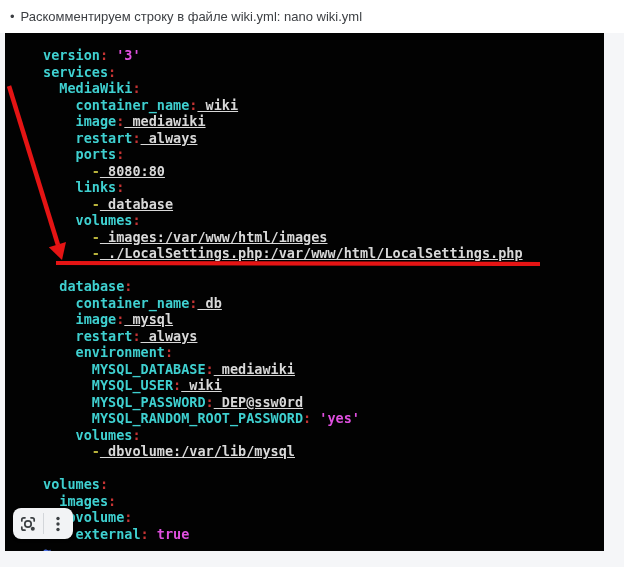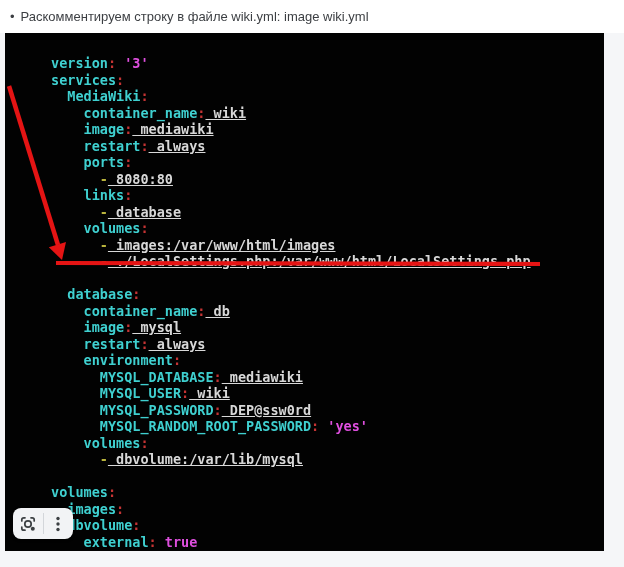--- a/index.html
+++ b/index.html
@@ -20,21 +20,21 @@
     position:relative;width:624px;height:534px;
     background:#f5f6f8;
   }
   .terminal{
     position:absolute;left:5px;top:0;
     width:599px;height:518px;
     background:var(--term-bg,#000);
     overflow:hidden;
   }
   .code{
-    margin:8px;padding:14px 0 0 38px;
+    margin:0;padding:14px 0 0 38px;
     font-family:"DejaVu Sans Mono",monospace;
     font-weight:bold;font-size:13.5px;
   }
   .ln{height:16.5px;line-height:16.5px;white-space:pre;}
   .c-key{color:var(--c-key);}
   .c-colon{color:var(--c-colon);}
   .c-val{color:var(--c-val);text-decoration:underline;}
   .c-dash{color:var(--c-dash);}
   .c-str{color:var(--c-str);}
   .c-tilde{color:var(--c-tilde);}
@@ -57,21 +57,21 @@
     cursor:pointer;border-radius:8px;
   }
   .hover-toolbar .divider{width:1px;background:#d3d6da;margin:5px 0;}
   .icon-stroke{stroke:var(--icon);fill:none;stroke-width:1.7;stroke-linecap:round;}
   .icon-fill{fill:var(--icon);}
 </style>
 </head>
 <body>
 
 <div class="header">
-  <span class="bullet">•</span><span>Раскомментируем строку в файле wiki.yml: image wiki.yml</span>
+  <span class="bullet">•</span><span>Раскомментируем строку в файле wiki.yml: nano wiki.yml</span>
 </div>
 
 <div class="canvas">
 
   <div class="terminal">
     <pre class="code" id="code"><div class="ln"><span class="c-key">version</span><span class="c-colon">:</span><span class="c-str"> '3'</span></div><div class="ln"><span class="c-key">services</span><span class="c-colon">:</span></div><div class="ln"><span class="c-key">  MediaWiki</span><span class="c-colon">:</span></div><div class="ln"><span class="c-key">    container_name</span><span class="c-colon">:</span><span class="c-val"> wiki</span></div><div class="ln"><span class="c-key">    image</span><span class="c-colon">:</span><span class="c-val"> mediawiki</span></div><div class="ln"><span class="c-key">    restart</span><span class="c-colon">:</span><span class="c-val"> always</span></div><div class="ln"><span class="c-key">    ports</span><span class="c-colon">:</span></div><div class="ln"><span class="c-dash">      -</span><span class="c-val"> 8080:80</span></div><div class="ln"><span class="c-key">    links</span><span class="c-colon">:</span></div><div class="ln"><span class="c-dash">      -</span><span class="c-val"> database</span></div><div class="ln"><span class="c-key">    volumes</span><span class="c-colon">:</span></div><div class="ln"><span class="c-dash">      -</span><span class="c-val"> images:/var/www/html/images</span></div><div class="ln"><span class="c-dash">      -</span><span class="c-val"> ./LocalSettings.php:/var/www/html/LocalSettings.php</span></div><div class="ln">&nbsp;</div><div class="ln"><span class="c-key">  database</span><span class="c-colon">:</span></div><div class="ln"><span class="c-key">    container_name</span><span class="c-colon">:</span><span class="c-val"> db</span></div><div class="ln"><span class="c-key">    image</span><span class="c-colon">:</span><span class="c-val"> mysql</span></div><div class="ln"><span class="c-key">    restart</span><span class="c-colon">:</span><span class="c-val"> always</span></div><div class="ln"><span class="c-key">    environment</span><span class="c-colon">:</span></div><div class="ln"><span class="c-key">      MYSQL_DATABASE</span><span class="c-colon">:</span><span class="c-val"> mediawiki</span></div><div class="ln"><span class="c-key">      MYSQL_USER</span><span class="c-colon">:</span><span class="c-val"> wiki</span></div><div class="ln"><span class="c-key">      MYSQL_PASSWORD</span><span class="c-colon">:</span><span class="c-val"> DEP@ssw0rd</span></div><div class="ln"><span class="c-key">      MYSQL_RANDOM_ROOT_PASSWORD</span><span class="c-colon">:</span><span class="c-str"> 'yes'</span></div><div class="ln"><span class="c-key">    volumes</span><span class="c-colon">:</span></div><div class="ln"><span class="c-dash">      -</span><span class="c-val"> dbvolume:/var/lib/mysql</span></div><div class="ln">&nbsp;</div><div class="ln"><span class="c-key">volumes</span><span class="c-colon">:</span></div><div class="ln"><span class="c-key">  images</span><span class="c-colon">:</span></div><div class="ln"><span class="c-key">  dbvolume</span><span class="c-colon">:</span></div><div class="ln"><span class="c-key">    external</span><span class="c-colon">:</span><span class="c-str"> true</span></div><div class="ln"><span class="c-tilde">~</span></div></pre>
   </div>
 
   <svg class="anno" viewBox="0 0 624 534" xmlns="http://www.w3.org/2000/svg">
     <line class="shaft" x1="9" y1="53" x2="58" y2="212" stroke-width="4.5"></line>

